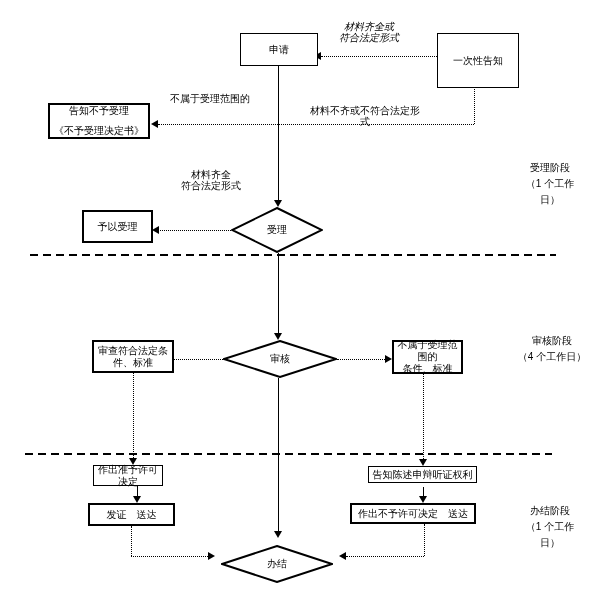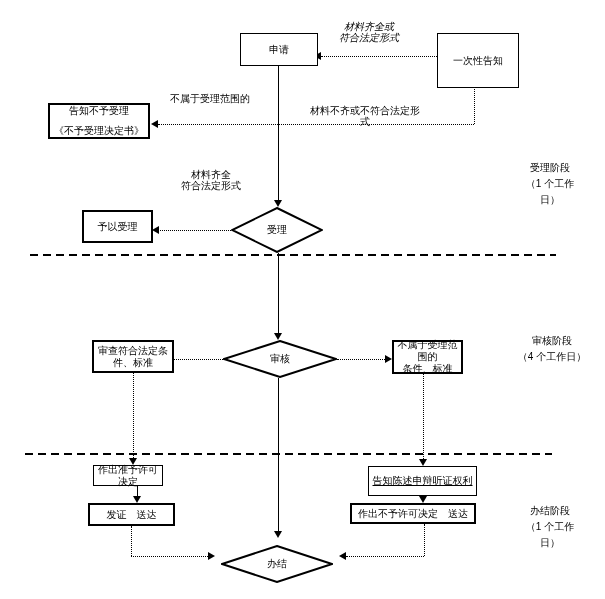--- a/index.html
+++ b/index.html
@@ -114,21 +114,21 @@
   </div>
 
   <div class="node" style="left:93px;top:465px;width:70px;height:21px;">
     <span>作出准予许可决定</span>
   </div>
 
   <div class="node thick" style="left:88px;top:503px;width:87px;height:23px;">
     <span>发证　送达</span>
   </div>
 
-  <div class="node" style="left:368px;top:466px;width:109px;height:30px;text-decoration:underline;">
+  <div class="node" style="left:368px;top:466px;width:109px;height:17px;">
     <span>告知陈述申辩听证权利</span>
   </div>
 
   <div class="node thick" style="left:350px;top:503px;width:126px;height:21px;">
     <span>作出不予许可决定　送达</span>
   </div>
 
   <div class="dia" style="left:231px;top:207px;width:92px;height:46px;">
     <svg width="92" height="46" viewBox="0 0 92 46">
       <polygon points="46,1 91,23 46,45 1,23" fill="#ffffff" stroke="#000000" stroke-width="2"></polygon>

